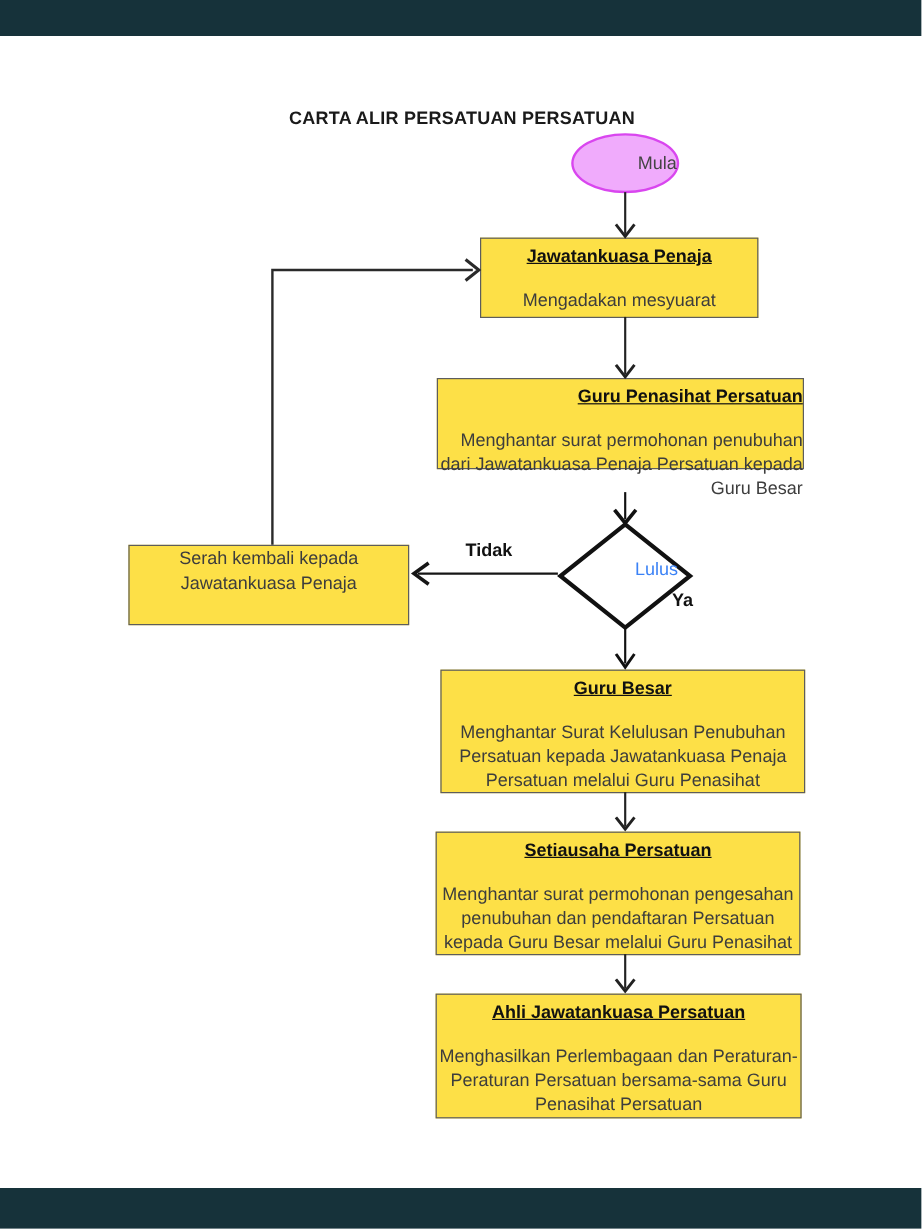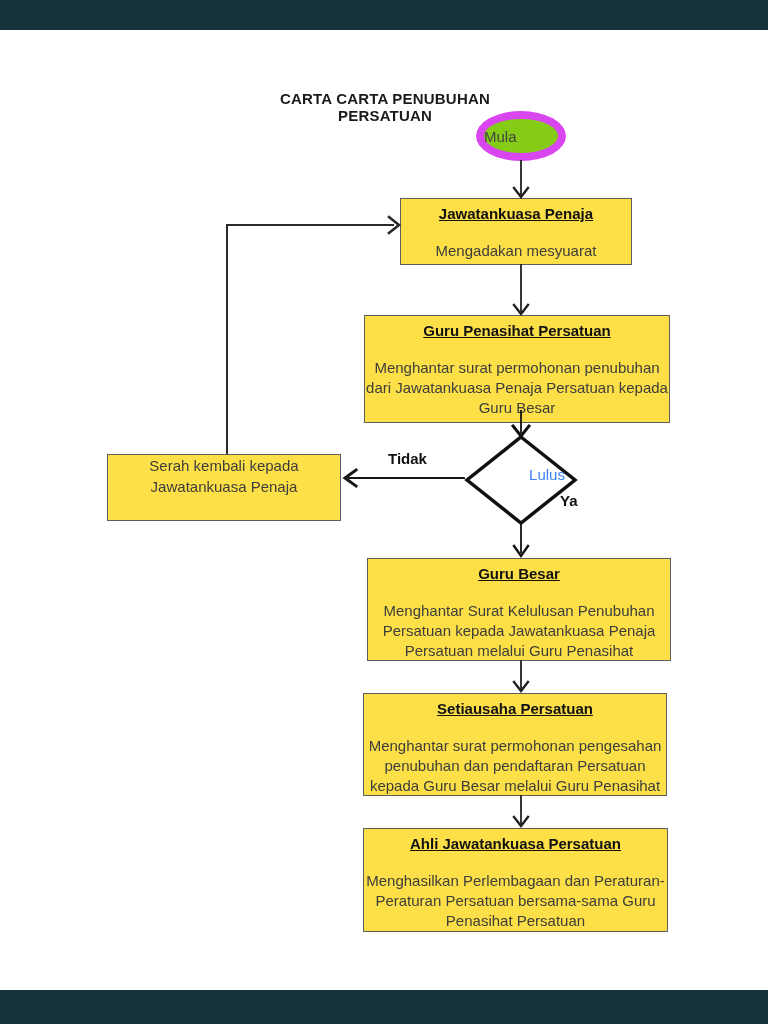--- a/index.html
+++ b/index.html
@@ -39,29 +39,29 @@
     letter-spacing: 0.2px;
     z-index: 2;
   }
 
   .oval {
     position: absolute;
     left: 476px;
     top: 111px;
     width: 90px;
     height: 50px;
-    border: 8px solid #d946ef;
+    border: 2px solid #d946ef;
     border-radius: 50%;
     box-sizing: border-box;
     display: flex;
     align-items: center;
-    justify-content: flex-start;
+    justify-content: flex-end;
     font-size: 15px;
     color: #444444;
-    background: #84cc16;
+    background: #f0abfc;
     z-index: 0;
   }
 
   .node {
     position: absolute;
     box-sizing: border-box;
     background: #fde047;
     border: 1.5px solid #5d5d5d;
     text-align: center;
     z-index: 0;
@@ -75,21 +75,21 @@
   }
   .node .bd {
     margin-top: 19px;
     font-size: 15px;
     line-height: 20px;
     color: #3d3d3d;
     white-space: pre-line;
   }
 
   #box-penaja       { left: 400px; top: 198px; width: 232px; height: 67px; }
-  #box-penasihat    { left: 364px; top: 315px; width: 306px; height: 108px; }
+  #box-penasihat    { left: 364px; top: 315px; width: 306px; height: 76px; text-align: right; }
   #box-serah        { left: 107px; top: 454px; width: 234px; height: 67px; }
   #box-serah .bd    { margin-top: 0; line-height: 21px; }
   #box-gurubesar    { left: 367px; top: 558px; width: 304px; height: 103px; }
   #box-setiausaha   { left: 363px; top: 693px; width: 304px; height: 103px; }
   #box-ahli         { left: 363px; top: 828px; width: 305px; height: 104px; }
 
   .decision-label {
     position: absolute;
     left: 493px;
     top: 466px;
@@ -121,21 +121,21 @@
   }
 </style>
 </head>
 <body>
 
 <div class="stage">
 
   <div class="letterbox top"></div>
   <div class="letterbox bottom"></div>
 
-  <div class="title">CARTA CARTA PENUBUHAN PERSATUAN</div>
+  <div class="title">CARTA ALIR PERSATUAN PERSATUAN</div>
 
   <div class="oval">
     <span>Mula</span>
   </div>
 
   <div class="node" id="box-penaja">
     <div class="hd">Jawatankuasa Penaja</div>
     <div class="bd">Mengadakan mesyuarat</div>
   </div>
 

